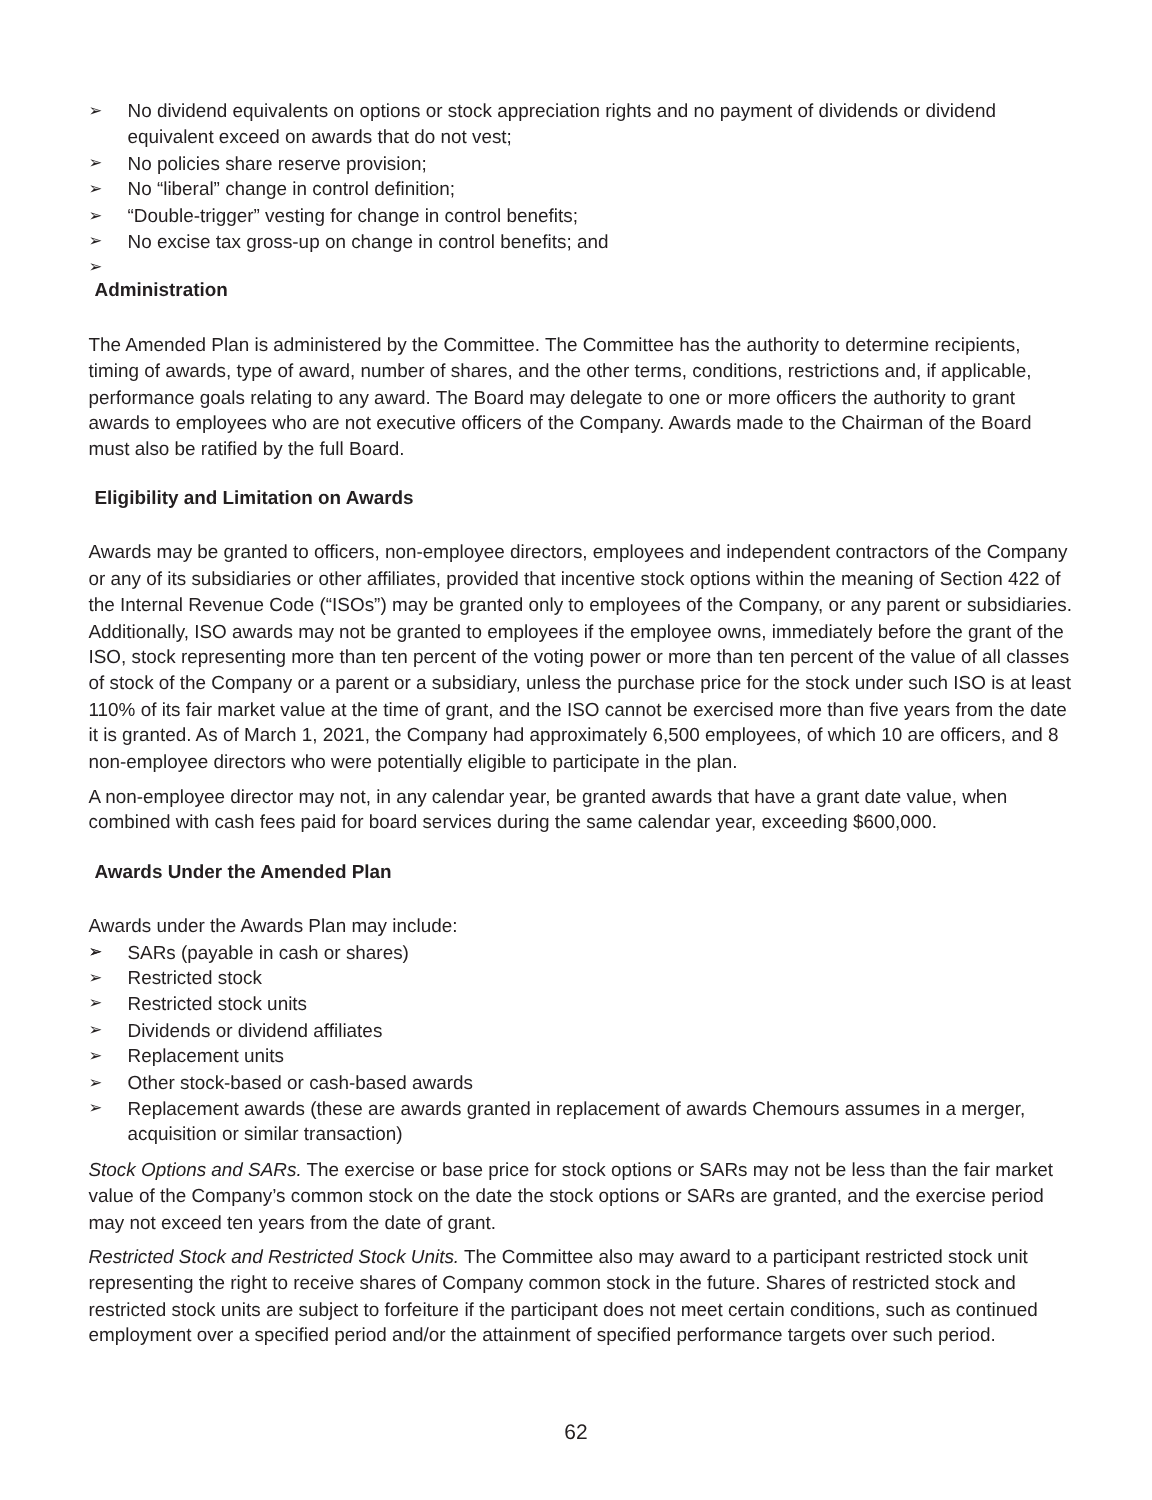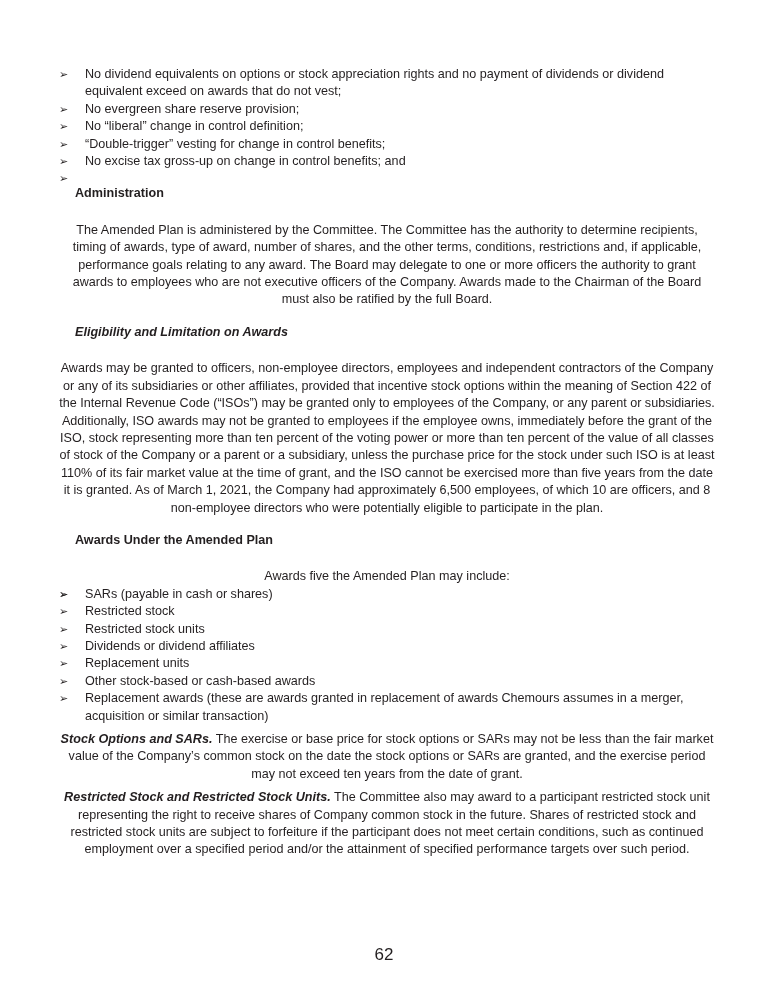--- a/index.html
+++ b/index.html
@@ -7,47 +7,48 @@
       width: 768px; height: 1000px; position: relative; overflow: hidden;
       font-family: "Liberation Sans", sans-serif;
       color: #231f20;
       font-size: 12.6px;
       line-height: 17.4px;
     }
     .page { position: absolute; left: 59px; top: 66px; width: 656px; }
     ul.arrows { list-style: none; margin: 0; padding: 0; }
     ul.arrows li { position: relative; padding-left: 26px; margin: 0; }
     ul.arrows li .bullet { position: absolute; left: 0; top: 0; font-size: 11px; color: #231f20; }
-    h3 { font-weight: bold; font-size: 12.6px; margin: 16px; line-height: 17.4px; }
-    p { margin: 0; text-align: center; }
-    .italic { font-style: italic; font-weight: bold; }
-    .page-number { position: absolute; left: 0; right: 0; top: 946px; text-align: center; font-size: 17px; }
+    h3 { font-weight: bold; font-size: 12.6px; margin: 4px; line-height: 17.4px; }
+    p { margin: 0; }
+    .italic { font-style: italic; }
+    .page-number { position: absolute; left: 0; right: 0; top: 946px; text-align: center; font-size: 14px; }
   </style>
 </head>
 <body>
 
 <div class="page">
 
   <ul class="arrows">
     <li><span class="bullet">➢</span><span>No dividend equivalents on options or stock appreciation rights and no payment of dividends or dividend equivalent exceed on awards that do not vest;</span></li>
-    <li><span class="bullet">➢</span><span>No evergreen share reserve provision;</span></li>
+    <li><span class="bullet">➢</span><span>No policies share reserve provision;</span></li>
     <li><span class="bullet">➢</span><span>No “liberal” change in control definition;</span></li>
     <li><span class="bullet">➢</span><span>“Double-trigger” vesting for change in control benefits;</span></li>
     <li><span class="bullet">➢</span><span>No excise tax gross-up on change in control benefits; and</span></li>
     <li><span class="bullet">➢</span></li>
   </ul>
 
   <h3 style="margin-top:15px;">Administration</h3>
   <p style="margin-top:19px;">The Amended Plan is administered by the Committee. The Committee has the authority to determine recipients, timing of awards, type of award, number of shares, and the other terms, conditions, restrictions and, if applicable, performance goals relating to any award. The Board may delegate to one or more officers the authority to grant awards to employees who are not executive officers of the Company. Awards made to the Chairman of the Board must also be ratified by the full Board.</p>
 
-  <h3 style="margin-top:15px;font-style:italic;">Eligibility and Limitation on Awards</h3>
+  <h3 style="margin-top:15px;">Eligibility and Limitation on Awards</h3>
   <p style="margin-top:19px;">Awards may be granted to officers, non-employee directors, employees and independent contractors of the Company or any of its subsidiaries or other affiliates, provided that incentive stock options within the meaning of Section 422 of the Internal Revenue Code (“ISOs”) may be granted only to employees of the Company, or any parent or subsidiaries. Additionally, ISO awards may not be granted to employees if the employee owns, immediately before the grant of the ISO, stock representing more than ten percent of the voting power or more than ten percent of the value of all classes of stock of the Company or a parent or a subsidiary, unless the purchase price for the stock under such ISO is at least 110% of its fair market value at the time of grant, and the ISO cannot be exercised more than five years from the date it is granted. As of March 1, 2021, the Company had approximately 6,500 employees, of which 10 are officers, and 8 non-employee directors who were potentially eligible to participate in the plan.</p>
+  <p style="margin-top:6px;">A non-employee director may not, in any calendar year, be granted awards that have a grant date value, when combined with cash fees paid for board services during the same calendar year, exceeding $600,000.</p>
 
   <h3 style="margin-top:15px;">Awards Under the Amended Plan</h3>
-  <p style="margin-top:19px;">Awards five the Amended Plan may include:</p>
+  <p style="margin-top:19px;">Awards under the Awards Plan may include:</p>
 
   <ul class="arrows">
     <li><span class="bullet">➢</span></li>
     <li><span class="bullet">➢</span><span>SARs (payable in cash or shares)</span></li>
     <li><span class="bullet">➢</span><span>Restricted stock</span></li>
     <li><span class="bullet">➢</span><span>Restricted stock units</span></li>
     <li><span class="bullet">➢</span><span>Dividends or dividend affiliates</span></li>
     <li><span class="bullet">➢</span><span>Replacement units</span></li>
     <li><span class="bullet">➢</span><span>Other stock-based or cash-based awards</span></li>
     <li><span class="bullet">➢</span><span>Replacement awards (these are awards granted in replacement of awards Chemours assumes in a merger, acquisition or similar transaction)</span></li>

